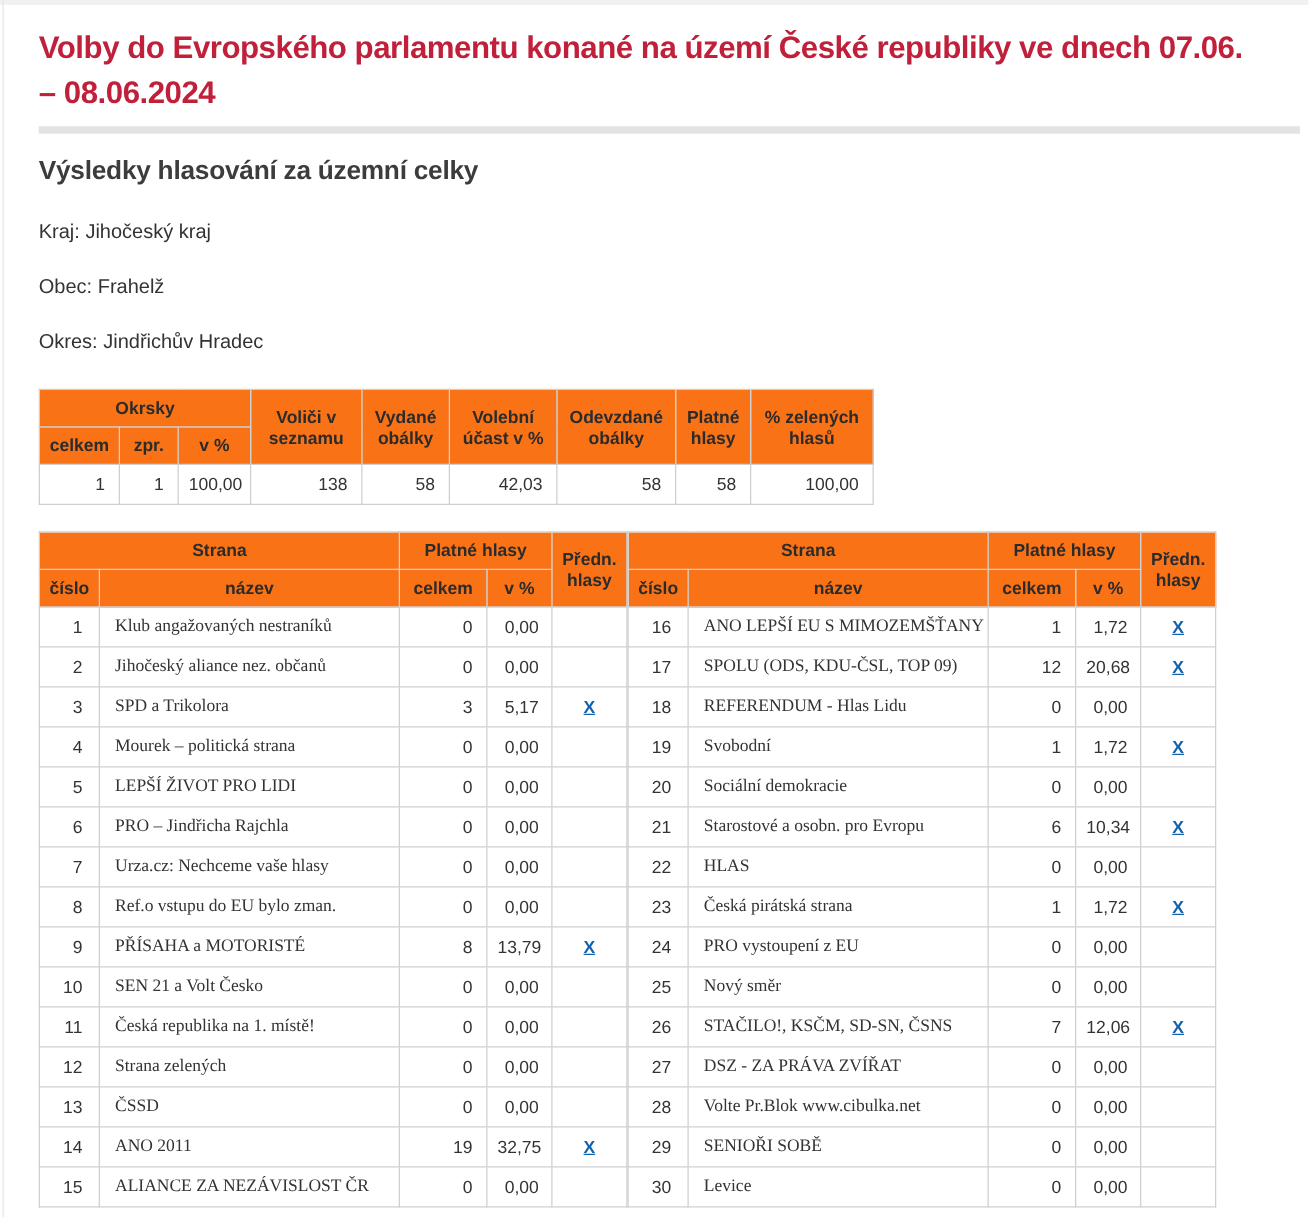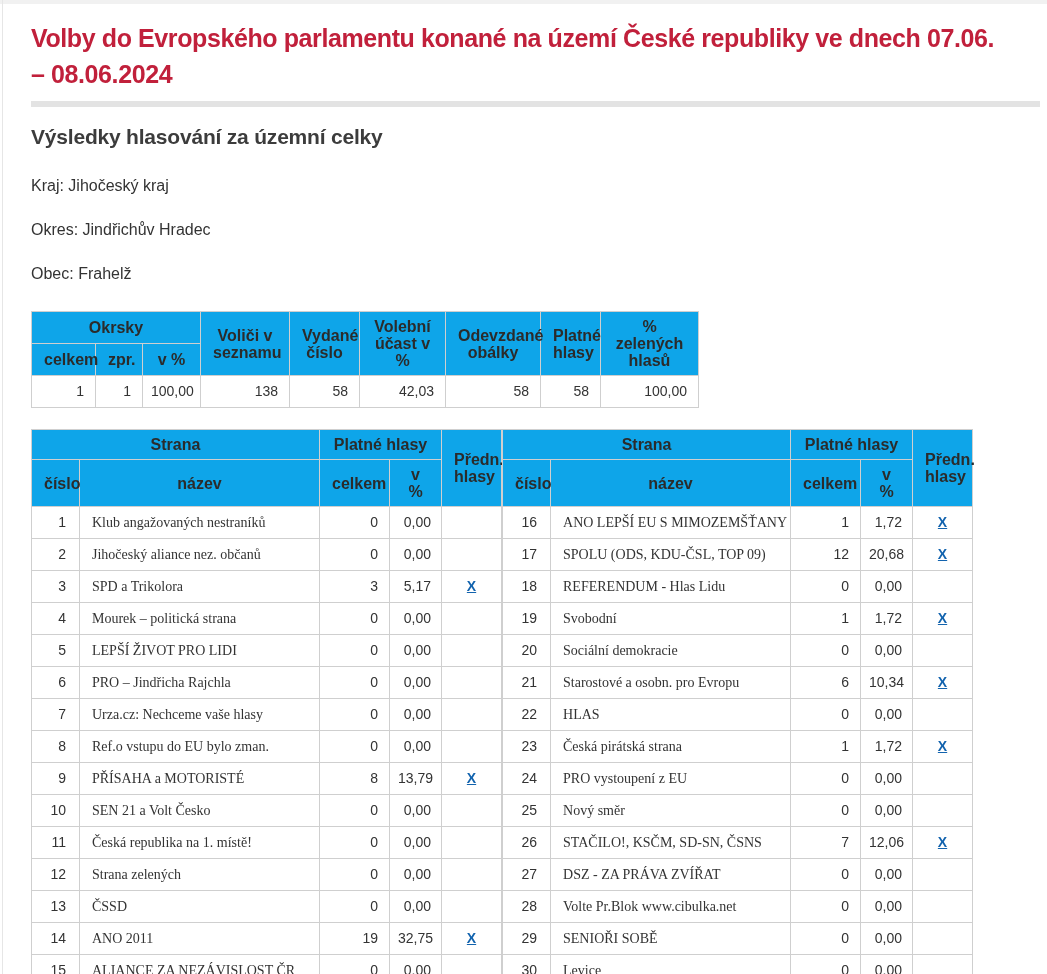--- a/index.html
+++ b/index.html
@@ -64,25 +64,25 @@
     color: #333;
   }
   table {
     border-collapse: collapse;
     table-layout: fixed;
   }
   table, th, td {
     border: 1px solid #cfcfcf;
   }
   th {
-    background: #0ea5e9;
-    font-size: 16px;
+    background: #f97316;
+    font-size: 14px;
     font-weight: 700;
     color: #2b2b2b;
-    padding: 6px 12px;
+    padding: 6px 6px;
     text-align: center;
     line-height: 17px;
   }
   td {
     font-size: 14px;
     color: #333;
     padding: 7px 8px;
     line-height: 17px;
     background: #ffffff;
   }
@@ -115,40 +115,40 @@
 
   <div class="page">
 
     <h1 class="page-title">Volby do Evropského parlamentu konané na území České republiky ve dnech 07.06. – 08.06.2024</h1>
 
     <div class="divider"></div>
 
     <h2 class="section-title">Výsledky hlasování za územní celky</h2>
 
     <p class="region-line">Kraj: Jihočeský kraj</p>
+    <p class="region-line">Obec: Frahelž</p>
     <p class="region-line">Okres: Jindřichův Hradec</p>
-    <p class="region-line">Obec: Frahelž</p>
 
     <table class="summary-table">
       <colgroup>
         <col style="width:64px">
           <col style="width:47px">
           <col style="width:58px">
         <col style="width:89px">
           <col style="width:70px">
           <col style="width:86px">
         <col style="width:95px">
           <col style="width:60px">
           <col style="width:98px">
       </colgroup>
       <thead>
         <tr>
           <th colspan="3">Okrsky</th>
           <th rowspan="2">Voliči v seznamu</th>
-          <th rowspan="2">Vydané číslo</th>
+          <th rowspan="2">Vydané obálky</th>
           <th rowspan="2">Volební účast v %</th>
           <th rowspan="2">Odevzdané obálky</th>
           <th rowspan="2">Platné hlasy</th>
           <th rowspan="2">% zelených hlasů</th>
         </tr>
         <tr>
           <th>celkem</th>
           <th>zpr.</th>
           <th>v %</th>
         </tr>

